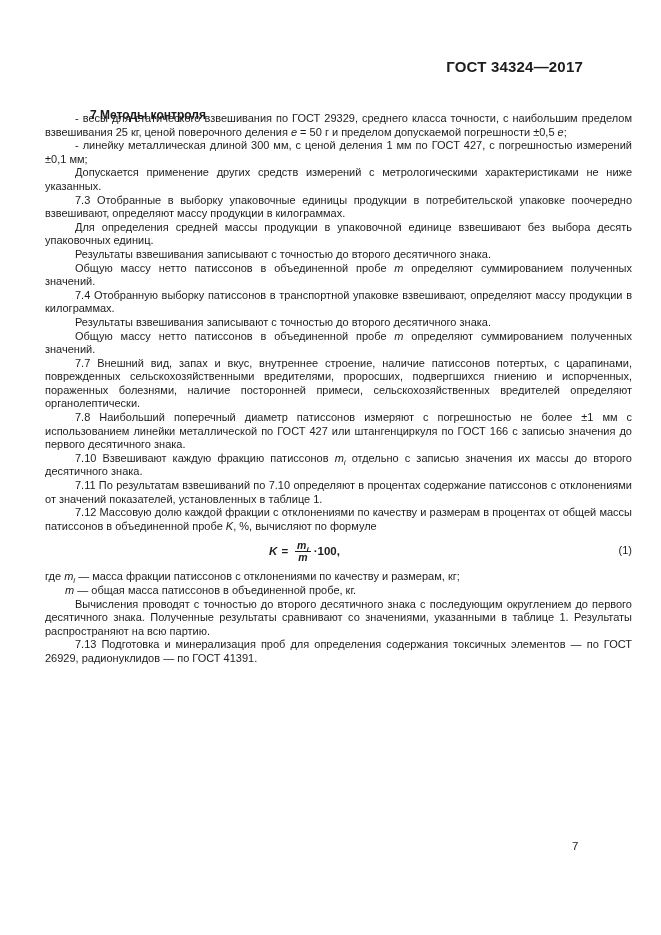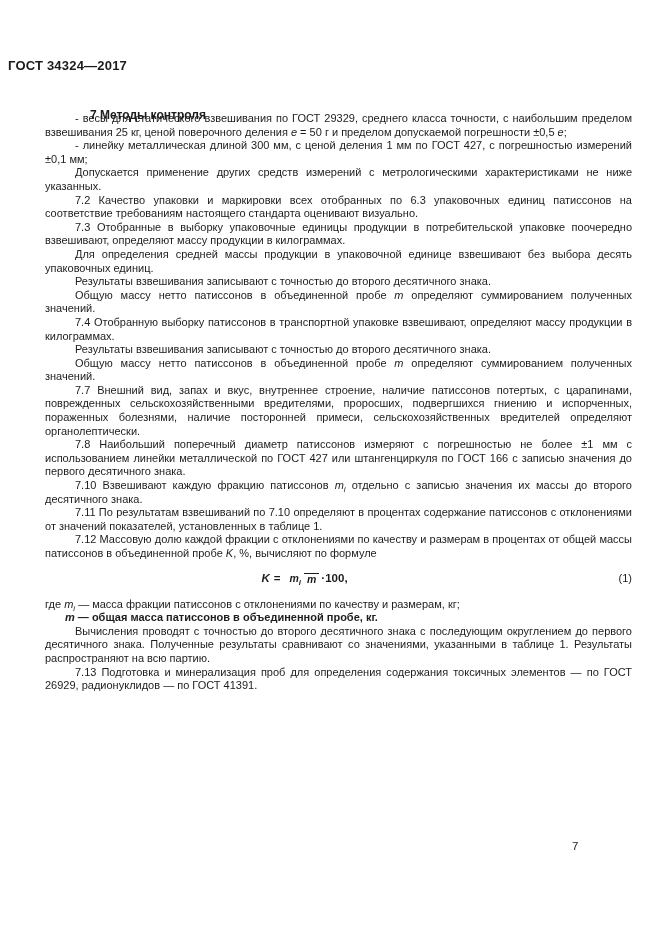--- a/index.html
+++ b/index.html
@@ -5,52 +5,53 @@
   html,body { margin:0; padding:0; background:#ffffff; }
   .page {
     position:relative;
     width:661px; height:935px;
     background:#ffffff;
     font-family:"Liberation Sans", sans-serif;
     color:#1c1c1c;
     overflow:hidden;
   }
   .doc-header {
-    position:absolute; top:58px; left:8px; right:78px;
+    position:absolute; top:58px; left:1px; right:78px;
+    text-align:right;
     font-weight:bold;
-    font-size:13px;
+    font-size:15px;
     letter-spacing:0.2px;
   }
   .section-title {
     position:absolute; top:93px; left:75px; margin:15px;
     font-size:12px; font-weight:bold;
   }
   .doc-body {
     position:absolute; top:112px; left:45px; width:587px;
     font-size:11px; line-height:13.6px;
   }
   .para { margin:0; text-indent:30px; text-align:justify; }
   .para.flush { text-indent:0; }
-  .para.hang { text-indent:0; padding-left:20px;font-weight:bold; }
+  .para.hang { text-indent:0; padding-left:20px; }
   .it { font-style:italic; }
   sub { font-size:8px; line-height:0; }
   .formula-row {
     position:relative;
     display:flex; justify-content:center; align-items:center;
     margin:4px 0 5px 0;
     height:28px;
   }
   .formula {
     display:inline-flex; align-items:center;
     transform:translateX(-34px);
     font-weight:bold; font-size:11.5px;
   }
   .formula .eqsign { margin:0 4px; }
   .frac {
-    display:inline-flex; flex-direction:row; align-items:center;
+    display:inline-flex; flex-direction:column; align-items:center;
     vertical-align:middle; margin:0 2px;
     font-size:10.5px; line-height:11px;
   }
   .frac .num { padding:0 3px; }
   .frac .den { border-top:1px solid #1c1c1c; padding:0 3px; }
   .formula-label {
     position:absolute; right:0; top:7px;
     font-size:11px; font-weight:normal;
   }
   .page-number {
@@ -63,21 +64,20 @@
 
 <div class="page">
   <div class="doc-header">ГОСТ 34324—2017</div>
   <h1 class="section-title">7 Методы контроля</h1>
 
   <div class="doc-body">
     <div>
         <p class="para"><span>- весы для статического взвешивания по ГОСТ 29329, среднего класса точности, с наибольшим пределом взвешивания 25 кг, ценой поверочного деления </span><span class="it">е</span><span> = 50 г и пределом допускаемой погрешности ±0,5 </span><span class="it">е</span><span>;</span></p>
         <p class="para"><span>- линейку металлическая длиной 300 мм, с ценой деления 1 мм по ГОСТ 427, с погрешностью измерений ±0,1 мм;</span></p>
         <p class="para"><span>Допускается применение других средств измерений с метрологическими характеристиками не ниже указанных.</span></p>
-        <p class="para"><span>7.2 Качество упаковки и маркировки всех отобранных по 6.3 упаковочных единиц патиссонов на соответствие требованиям настоящего стандарта оценивают визуально.</span></p>
         <p class="para"><span>7.3 Отобранные в выборку упаковочные единицы продукции в потребительской упаковке поочередно взвешивают, определяют массу продукции в килограммах.</span></p>
         <p class="para"><span>Для определения средней массы продукции в упаковочной единице взвешивают без выбора десять упаковочных единиц.</span></p>
         <p class="para"><span>Результаты взвешивания записывают с точностью до второго десятичного знака.</span></p>
         <p class="para"><span>Общую массу нетто патиссонов в объединенной пробе </span><span class="it">m</span><span> определяют суммированием полученных значений.</span></p>
         <p class="para"><span>7.4 Отобранную выборку патиссонов в транспортной упаковке взвешивают, определяют массу продукции в килограммах.</span></p>
         <p class="para"><span>Результаты взвешивания записывают с точностью до второго десятичного знака.</span></p>
         <p class="para"><span>Общую массу нетто патиссонов в объединенной пробе </span><span class="it">m</span><span> определяют суммированием полученных значений.</span></p>
         <p class="para"><span>7.7 Внешний вид, запах и вкус, внутреннее строение, наличие патиссонов потертых, с царапинами, поврежденных сельскохозяйственными вредителями, проросших, подвергшихся гниению и испорченных, пораженных болезнями, наличие посторонней примеси, сельскохозяйственных вредителей определяют органолептически.</span></p>
         <p class="para"><span>7.8 Наибольший поперечный диаметр патиссонов измеряют с погрешностью не более ±1 мм с использованием линейки металлической по ГОСТ 427 или штангенциркуля по ГОСТ 166 с записью значения до первого десятичного знака.</span></p>
         <p class="para"><span>7.10 Взвешивают каждую фракцию патиссонов </span><span class="it">m</span><sub class="it">i</sub><span> отдельно с записью значения их массы до второго десятичного знака.</span></p>

